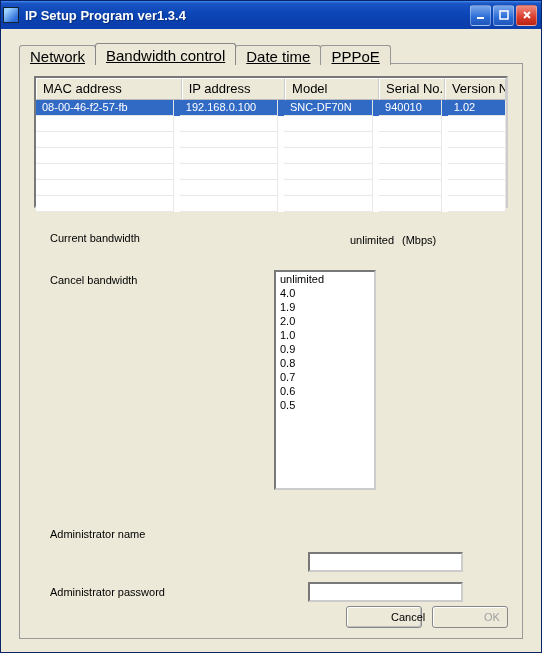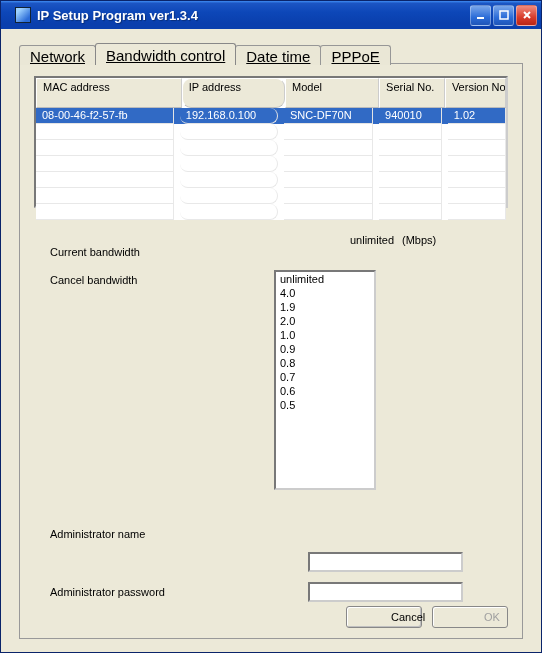--- a/index.html
+++ b/index.html
@@ -17,21 +17,21 @@
     position: relative;
     box-sizing: border-box;
     border: 1px solid #0a246a;
   }
   
   .titlebar {
     height: 28px;
     background: linear-gradient(to bottom, #3f8cf3 0%, #1c55c3 8%, #0d47b8 40%, #0a3fad 80%, #0a3fad 100%);
     display: flex;
     align-items: center;
-    padding: 0 4px 0 14px;
+    padding: 0 4px 0 2px;
     color: #fff;
     font-weight: bold;
     font-size: 13px;
     box-sizing: border-box;
   }
   .titleicon {
     width: 16px; height: 16px;
     margin-right: 6px;
     background: linear-gradient(135deg, #9cd1ff 20%, #2b6cd8 80%);
     border: 1px solid #123;
@@ -133,23 +133,23 @@
     display: flex;
     width: 100%;
   }
   .table-head .th {
     background: #ece9d8;
     border-right: 1px solid #ccc;
     border-bottom: 1px solid #bbb;
     border-top: 1px solid #fff;
     border-left: 1px solid #fff;
     padding: 2px 6px;
-    font-size: 11px;
-    box-sizing: border-box;
-    height: 30px;
+    font-size: 13px;
+    box-sizing: border-box;
+    height: 22px;
     white-space: nowrap;
     overflow: hidden;
   }
   .table-row .td {
     padding: 1px 6px;
     font-size: 11px;
     box-sizing: border-box;
     border-right: 1px solid #e4e4e4;
     border-bottom: 1px solid #e4e4e4;
     height: 16px;
@@ -163,21 +163,21 @@
   }
   .table-row.empty {
     background: #fff;
   }
   .table-row.empty .td {
     color: #fff;
     border-right: 1px solid #e8e8e8;
     border-bottom: 1px solid #e8e8e8;
   }
   .col-mac     { width: 31%; }
-  .col-ip      { width: 22%; border-radius: 9px; }
+  .col-ip      { width: 22%; }
   .col-model   { width: 20%; }
   .col-serial  { width: 14%; }
   .col-version { width: 13%; }
 
   
   .static-label {
     position: absolute;
     font-size: 11px;
   }
   .listbox {
@@ -319,21 +319,21 @@
           </div>
         <div class="table-row empty">
             <div class="td col-mac"></div>
             <div class="td col-ip"></div>
             <div class="td col-model"></div>
             <div class="td col-serial"></div>
             <div class="td col-version"></div>
           </div>
       </div>
 
-      <div class="static-label" style="top:182px; left:30px;">Current bandwidth</div>
+      <div class="static-label" style="top:168px; left:30px;">Current bandwidth</div>
       <div class="static-label" style="top:170px; left:330px;">unlimited</div>
       <div class="static-label" style="top:170px; left:382px;">(Mbps)</div>
 
       <div class="static-label" style="top:210px; left:30px;">Cancel bandwidth</div>
 
       <div class="listbox" style="top:206px; left:254px; width:102px; height:220px;">
         <div class="opt">unlimited</div>
         <div class="opt">4.0</div>
         <div class="opt">1.9</div>
         <div class="opt">2.0</div>

